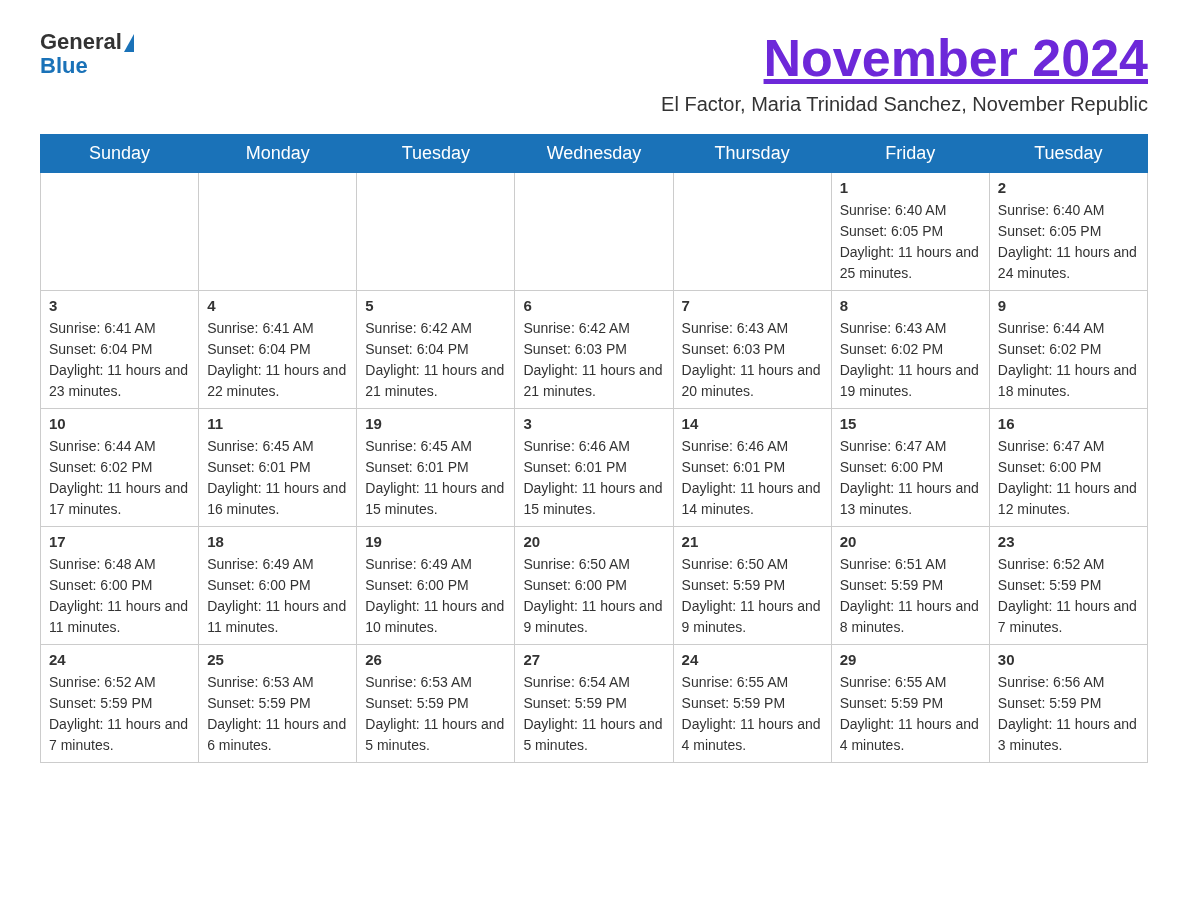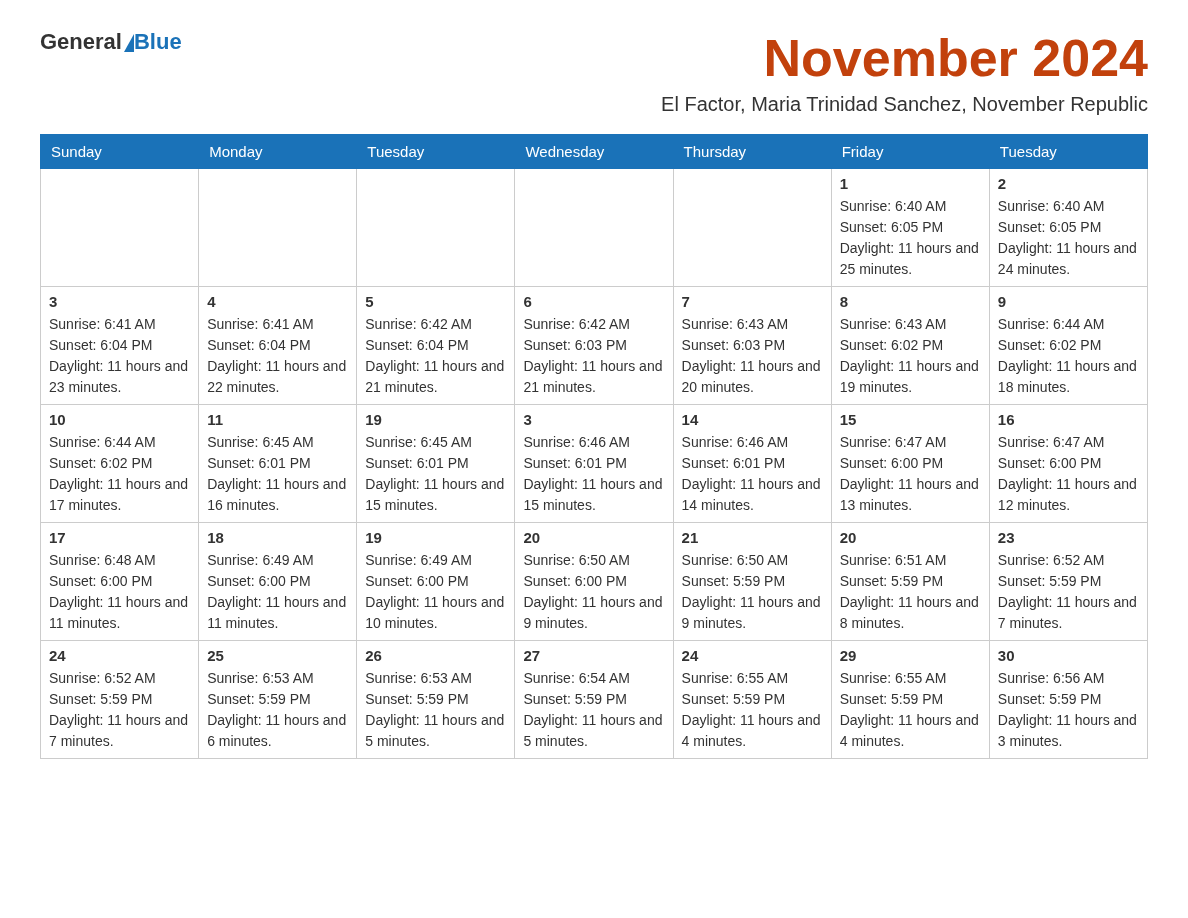--- a/index.html
+++ b/index.html
@@ -10,21 +10,21 @@
       color: #333;
     }
     .header-area {
       display: flex;
       justify-content: space-between;
       align-items: flex-start;
       margin-bottom: 10px;
     }
     .logo {
       display: flex;
-      flex-direction: row;
+      flex-direction: column;
       font-size: 22px;
       font-weight: bold;
       color: #333;
       line-height: 1.1;
     }
     .logo-general { color: #333; }
     .logo-blue { color: #1a72b8; }
     .logo-triangle {
       display: inline-block;
       width: 0; height: 0;
@@ -32,39 +32,40 @@
       border-bottom: 18px solid #1a72b8;
       margin-left: 2px;
       vertical-align: middle;
     }
     .title-area {
       text-align: right;
     }
     .month-title {
       font-size: 52px;
       font-weight: bold;
-      color: #c2410c;
+      color: #6d28d9;
       line-height: 1.1;
+      text-decoration: underline;
     }
     .location-title {
       font-size: 20px;
       color: #333;
       margin-top: 6px;
     }
     .calendar {
       width: 100%;
       border-collapse: collapse;
       margin-top: 18px;
     }
     .calendar th {
       background-color: #1a72b8;
       color: #fff;
-      text-align: left;
+      text-align: center;
       padding: 8px 10px;
-      font-size: 15px;
+      font-size: 18px;
       font-weight: normal;
       border: 1px solid #1a72b8;
     }
     .calendar td {
       border: 1px solid #ccc;
       vertical-align: top;
       padding: 6px 8px;
       width: 14.28%;
       min-height: 100px;
       font-size: 13px;

